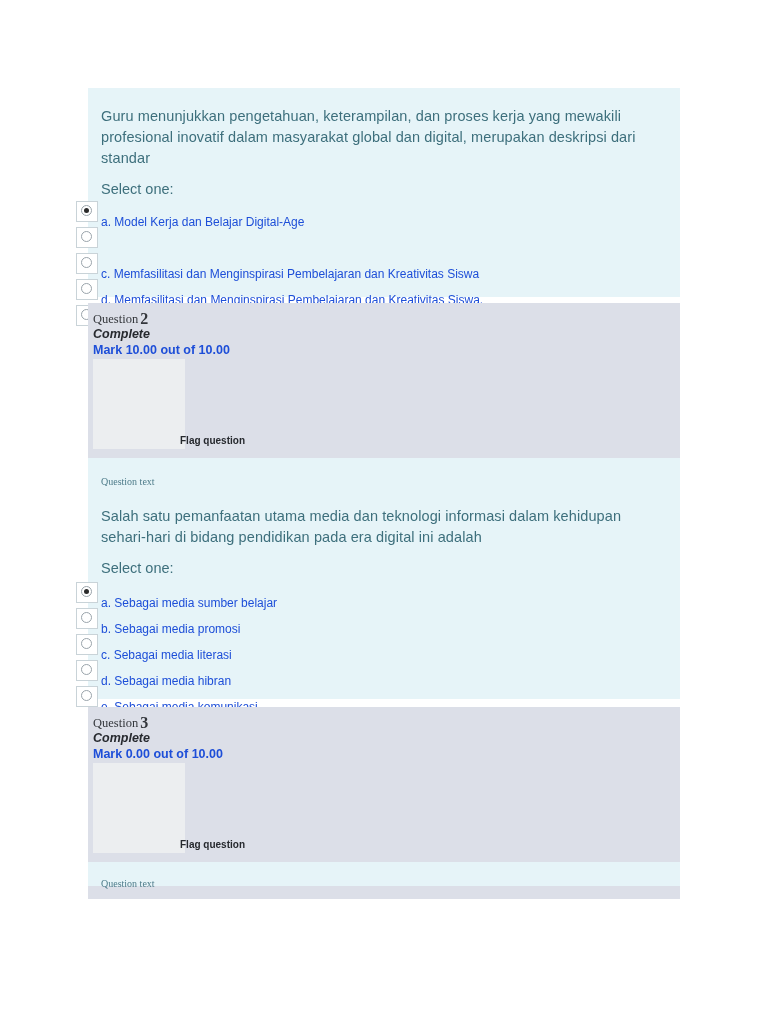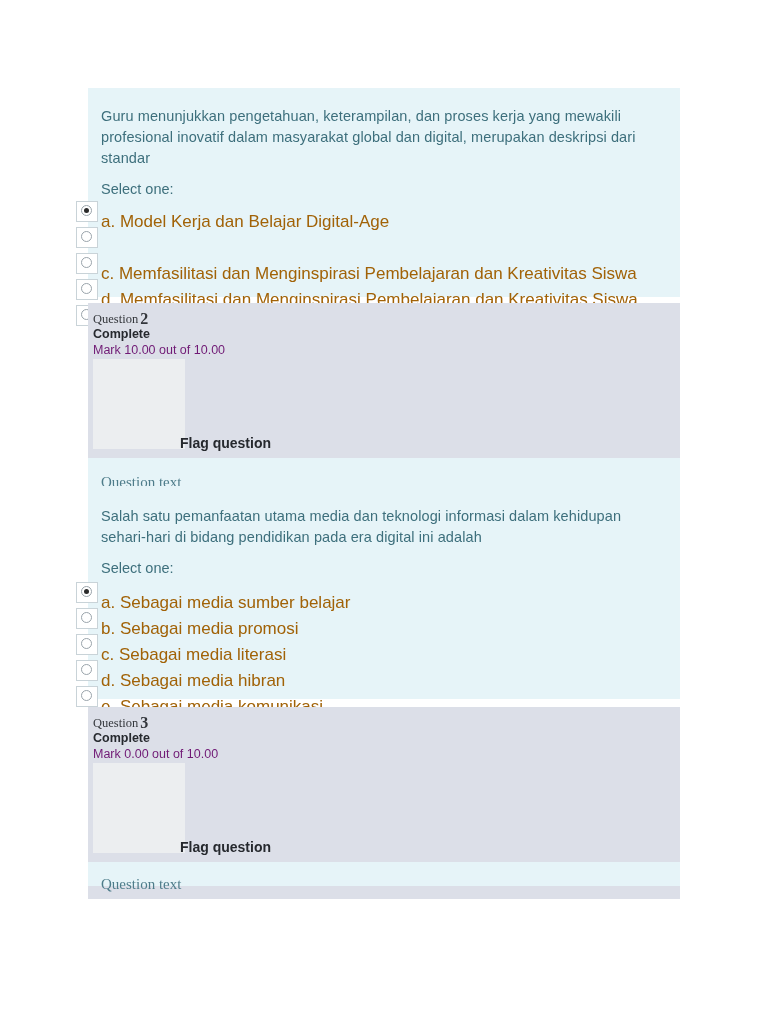--- a/index.html
+++ b/index.html
@@ -46,40 +46,40 @@
   .select-one {
     color: #3d6f7c;
     font-size: 14.5px;
     line-height: 20px;
     padding: 10px 12px 2px 3px;
   }
 
   .qtext-label {
     color: #4e7c8a;
     font-family: "Liberation Serif", serif;
-    font-size: 15px;
+    font-size: 10px;
     line-height: 20px;
     padding: 4px 12px 4px 3px;
   }
 
   
   .options {
     position: relative;
     padding: 0 0 6px 0;
   }
   .option-row {
     position: relative;
     height: 26px;
   }
   .option-label {
     position: absolute;
     left: 3px;
     top: 3px;
-    color: #a16207;
-    font-size: 17px;
+    color: #1d4ed8;
+    font-size: 12px;
     line-height: 20px;
     white-space: nowrap;
     text-align: right;
   }
 
   
   .radio-box {
     position: absolute;
     left: -22px;
     top: -8px;
@@ -136,41 +136,42 @@
     padding-left: 2px;
   }
   .info-state {
     position: absolute;
     left: 5px;
     top: 24px;
     font-size: 12.5px;
     font-weight: bold;
     color: #26292e;
     white-space: nowrap;
+    font-style: italic;
   }
   .info-mark {
     position: absolute;
     left: 5px;
     top: 40px;
     font-size: 12.5px;
-    font-weight: normal;
-    color: #701a75;
+    font-weight: bold;
+    color: #1d4ed8;
     white-space: nowrap;
   }
   .info-inner {
     position: absolute;
     left: 5px;
     top: 56px;
     width: 92px;
     background: #eceef0;
   }
   .info-flag {
     position: absolute;
     left: 92px;
-    font-size: 14px;
+    font-size: 10px;
     font-weight: bold;
     color: #26292e;
     white-space: nowrap;
   }
 </style>
 </head>
 <body>
 
 <div class="page">
 

